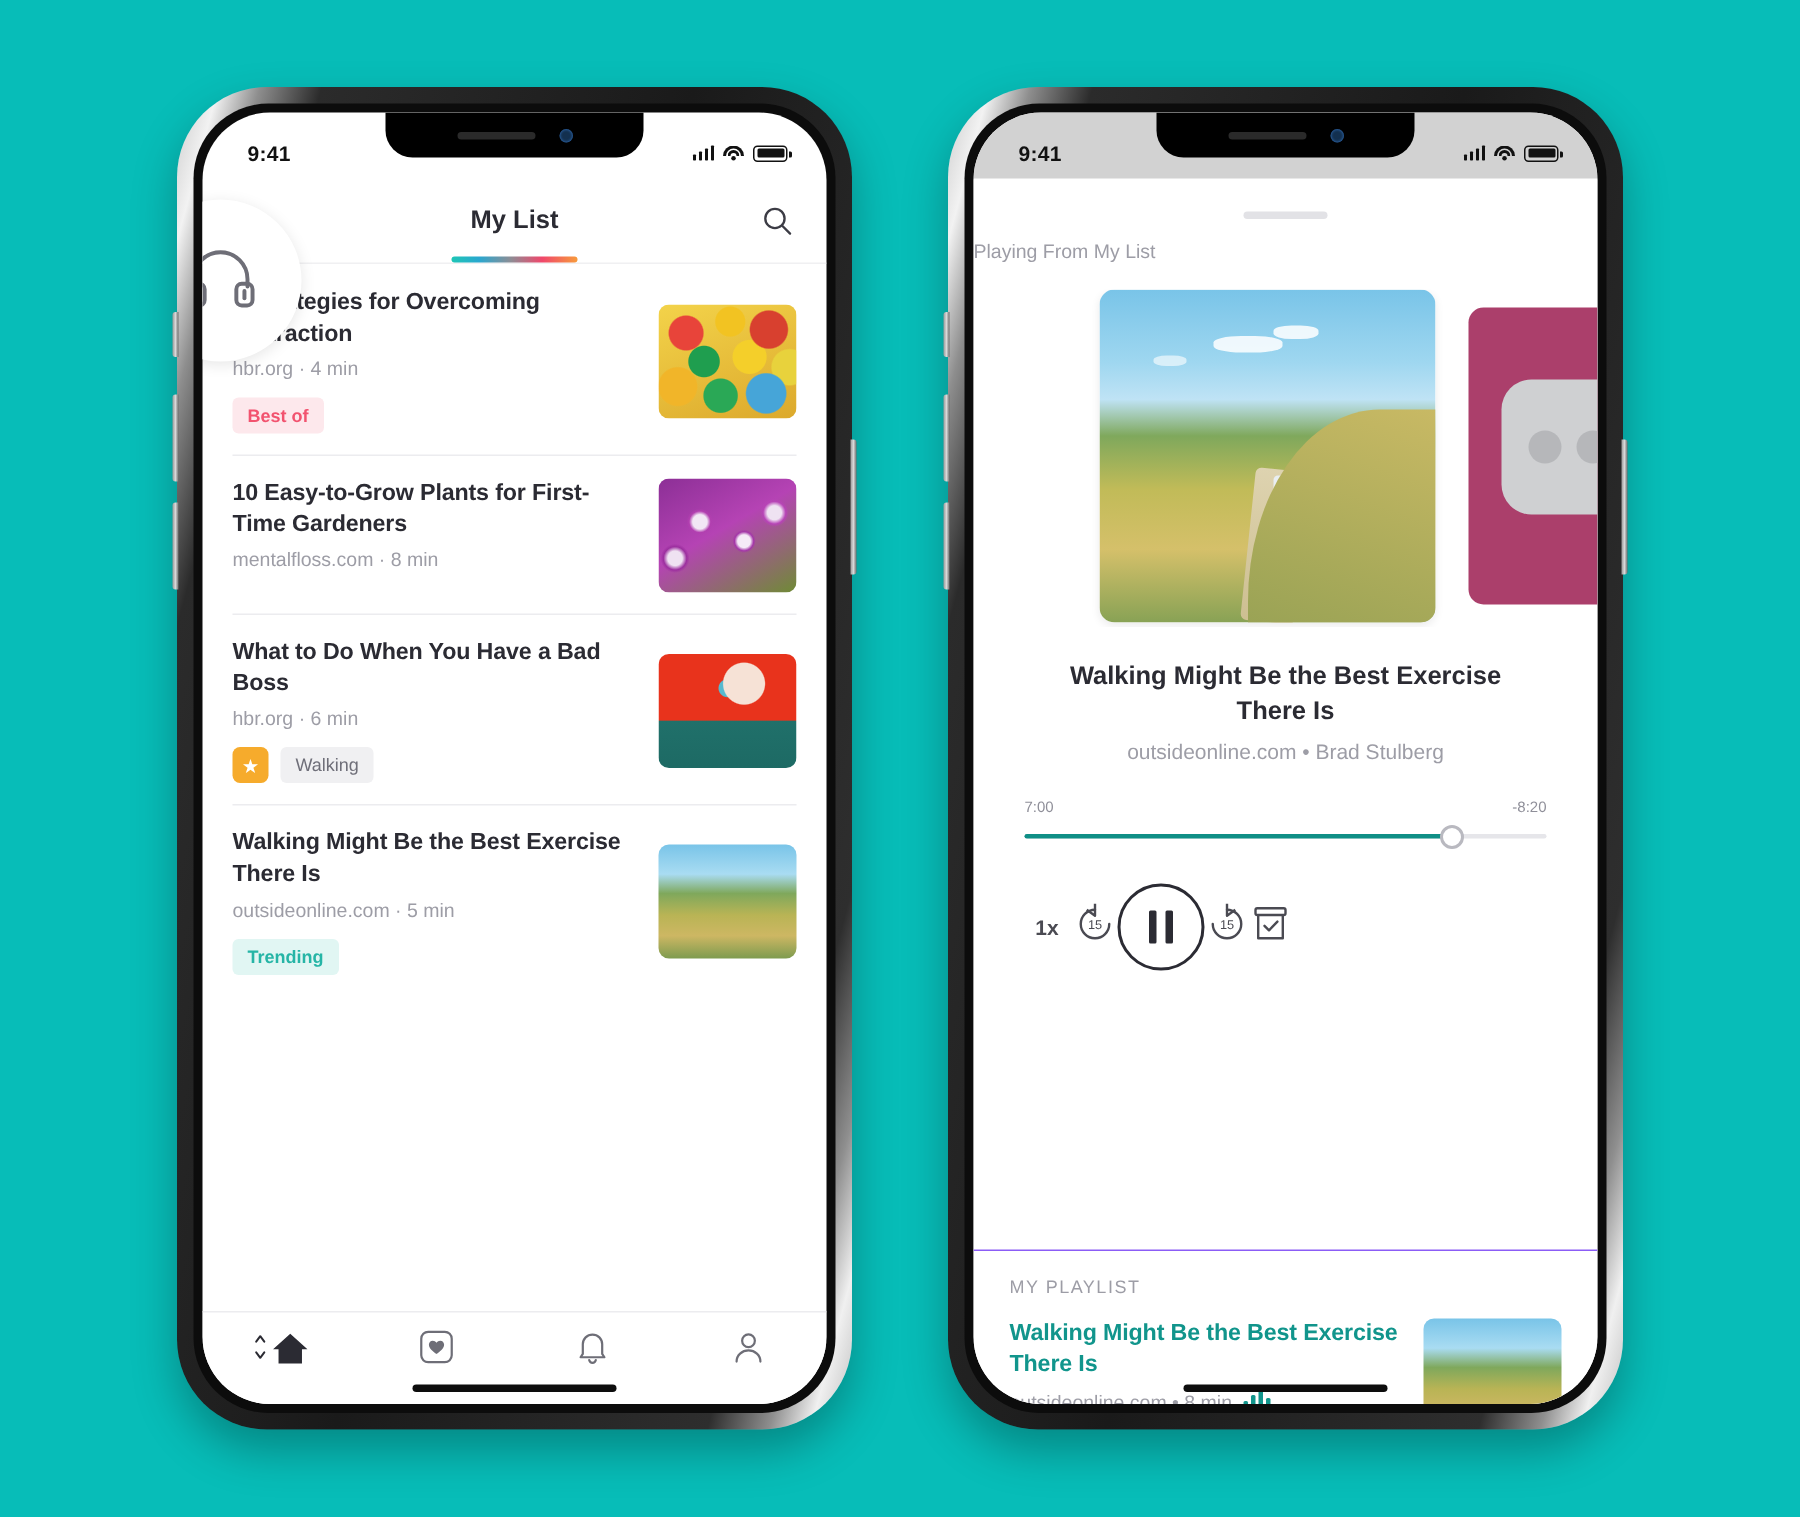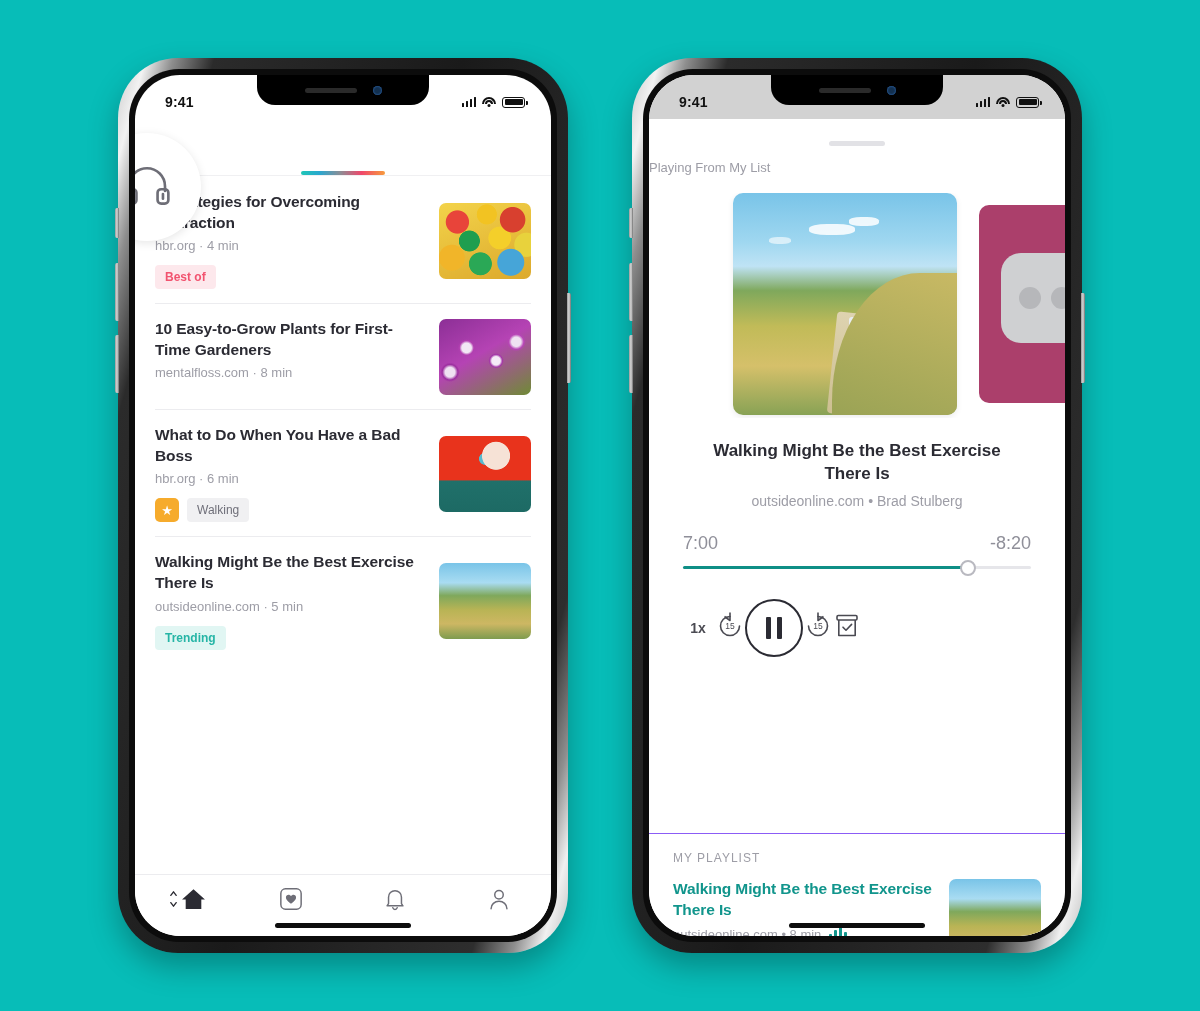--- a/index.html
+++ b/index.html
@@ -196,21 +196,21 @@
   }
   .bubble-dot { position:absolute; width:22px;height:22px;border-radius:50%;background:#b6b7ba; top:82px; }
 
   .track-title {
     text-align: center; font-size: 17px; font-weight: bold; color: #2b2b33;
     line-height: 1.33; margin: 22px 42px 0;
   }
   .track-sub { text-align: center; font-size: 14px; color: #9d9da6; margin-top: 8px; }
 
   .progress-wrap { margin: 24px 34px 0; }
-  .times { display: flex; justify-content: space-between; font-size: 18px; color: #8f8f99; }
+  .times { display: flex; justify-content: space-between; font-size: 10px; color: #8f8f99; }
   .bar { margin-top: 12px; height: 3px; background: #e6e6ea; border-radius: 2px; position: relative; }
   .bar-fill { height: 100%; background: #0f8f86; border-radius: 2px; }
   .bar-knob {
     position: absolute; top: 50%; transform: translate(-50%,-50%);
     width: 16px; height: 16px; border-radius: 50%;
     background: #fff; border: 2px solid #b9b9c0;
   }
 
   .controls {
     display: flex; align-items: center; justify-content: flex-start;
@@ -273,20 +273,29 @@
                 <span></span>
                 <span></span>
                 <span></span>
               </span>
             <span class="batt">
                 <i></i>
               </span>
           </span>
         </div>
 
+        <div class="nav-head">
+          <span class="nav-title">My List</span>
+          <span class="search-icon">
+            <svg viewBox="0 0 24 24" width="22" height="22" fill="none" stroke="#3c3c45" stroke-width="1.7">
+              <circle cx="10.5" cy="10.5" r="7"></circle>
+                <line x1="15.8" y1="15.8" x2="21.5" y2="21.5" stroke-linecap="round"></line>
+            </svg>
+          </span>
+        </div>
         <div class="head-sep"></div>
         <div class="tab-underline"></div>
 
         <div class="headphone-bubble">
           <span>
             <svg viewBox="0 0 40 34" width="48" height="42" fill="none" stroke="#6e6e77" stroke-width="2.2">
               <path d="M5 22 V18 C5 9.7 11.7 3 20 3 C28.3 3 35 9.7 35 18 V22" stroke-linecap="round"></path>
               <rect x="2.2" y="20.5" width="9" height="12" rx="3"></rect>
               <rect x="28.8" y="20.5" width="9" height="12" rx="3"></rect>
               <line x1="6.7" y1="24.5" x2="6.7" y2="28.5" stroke-linecap="round"></line>

